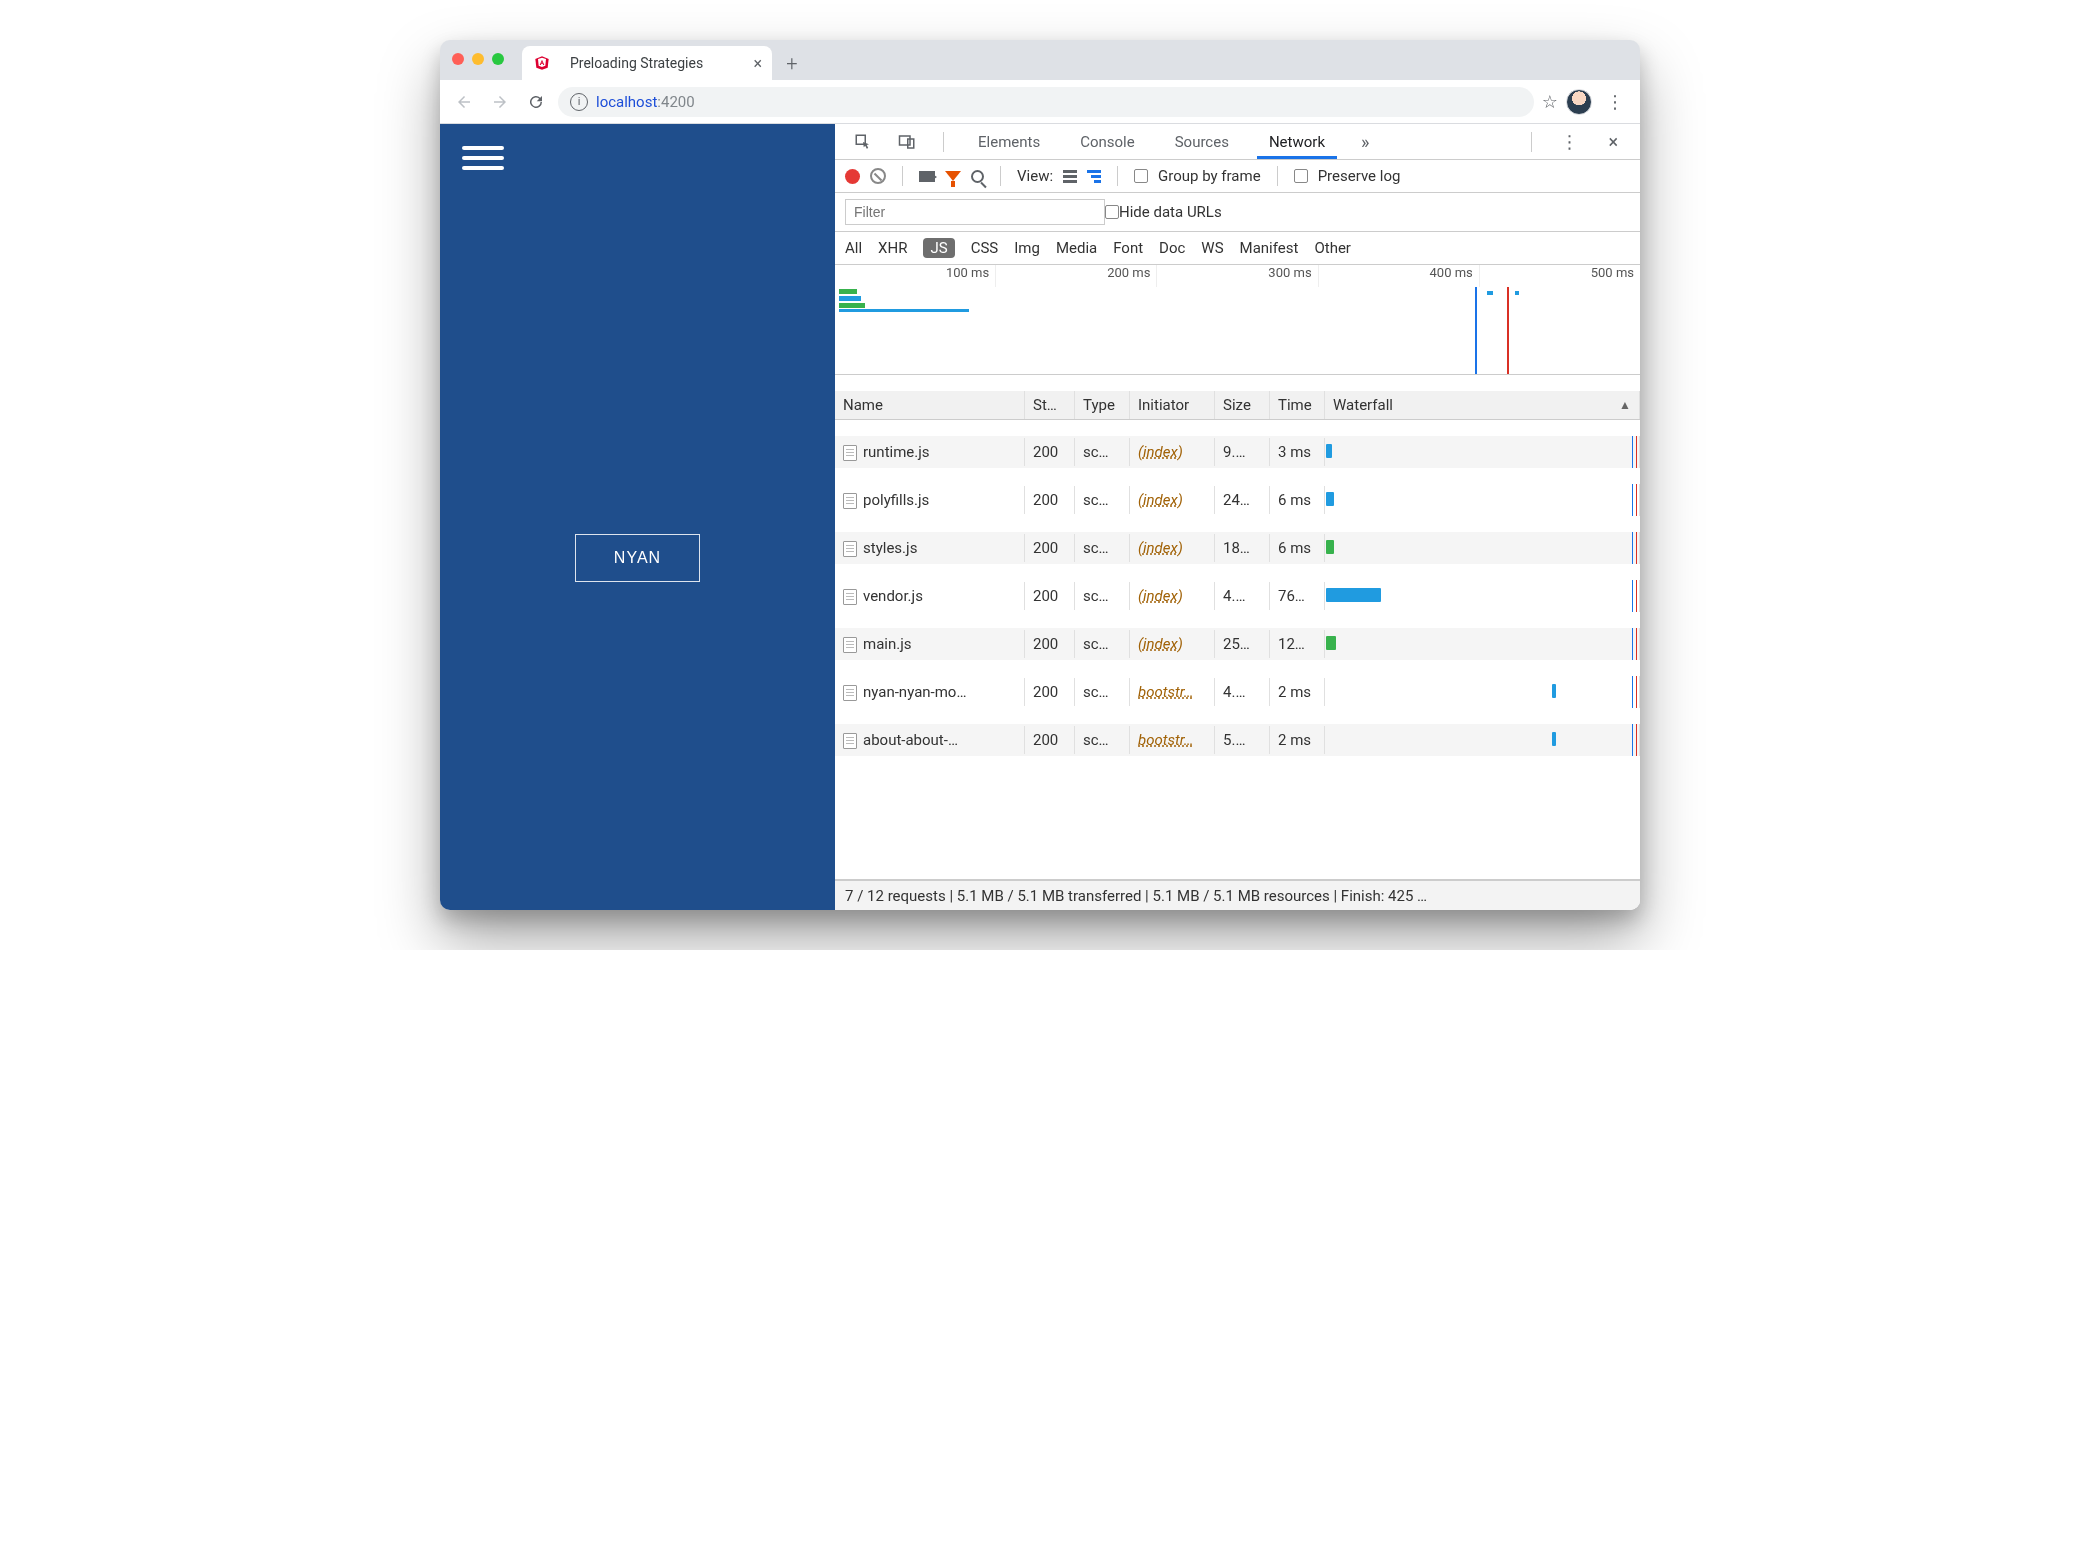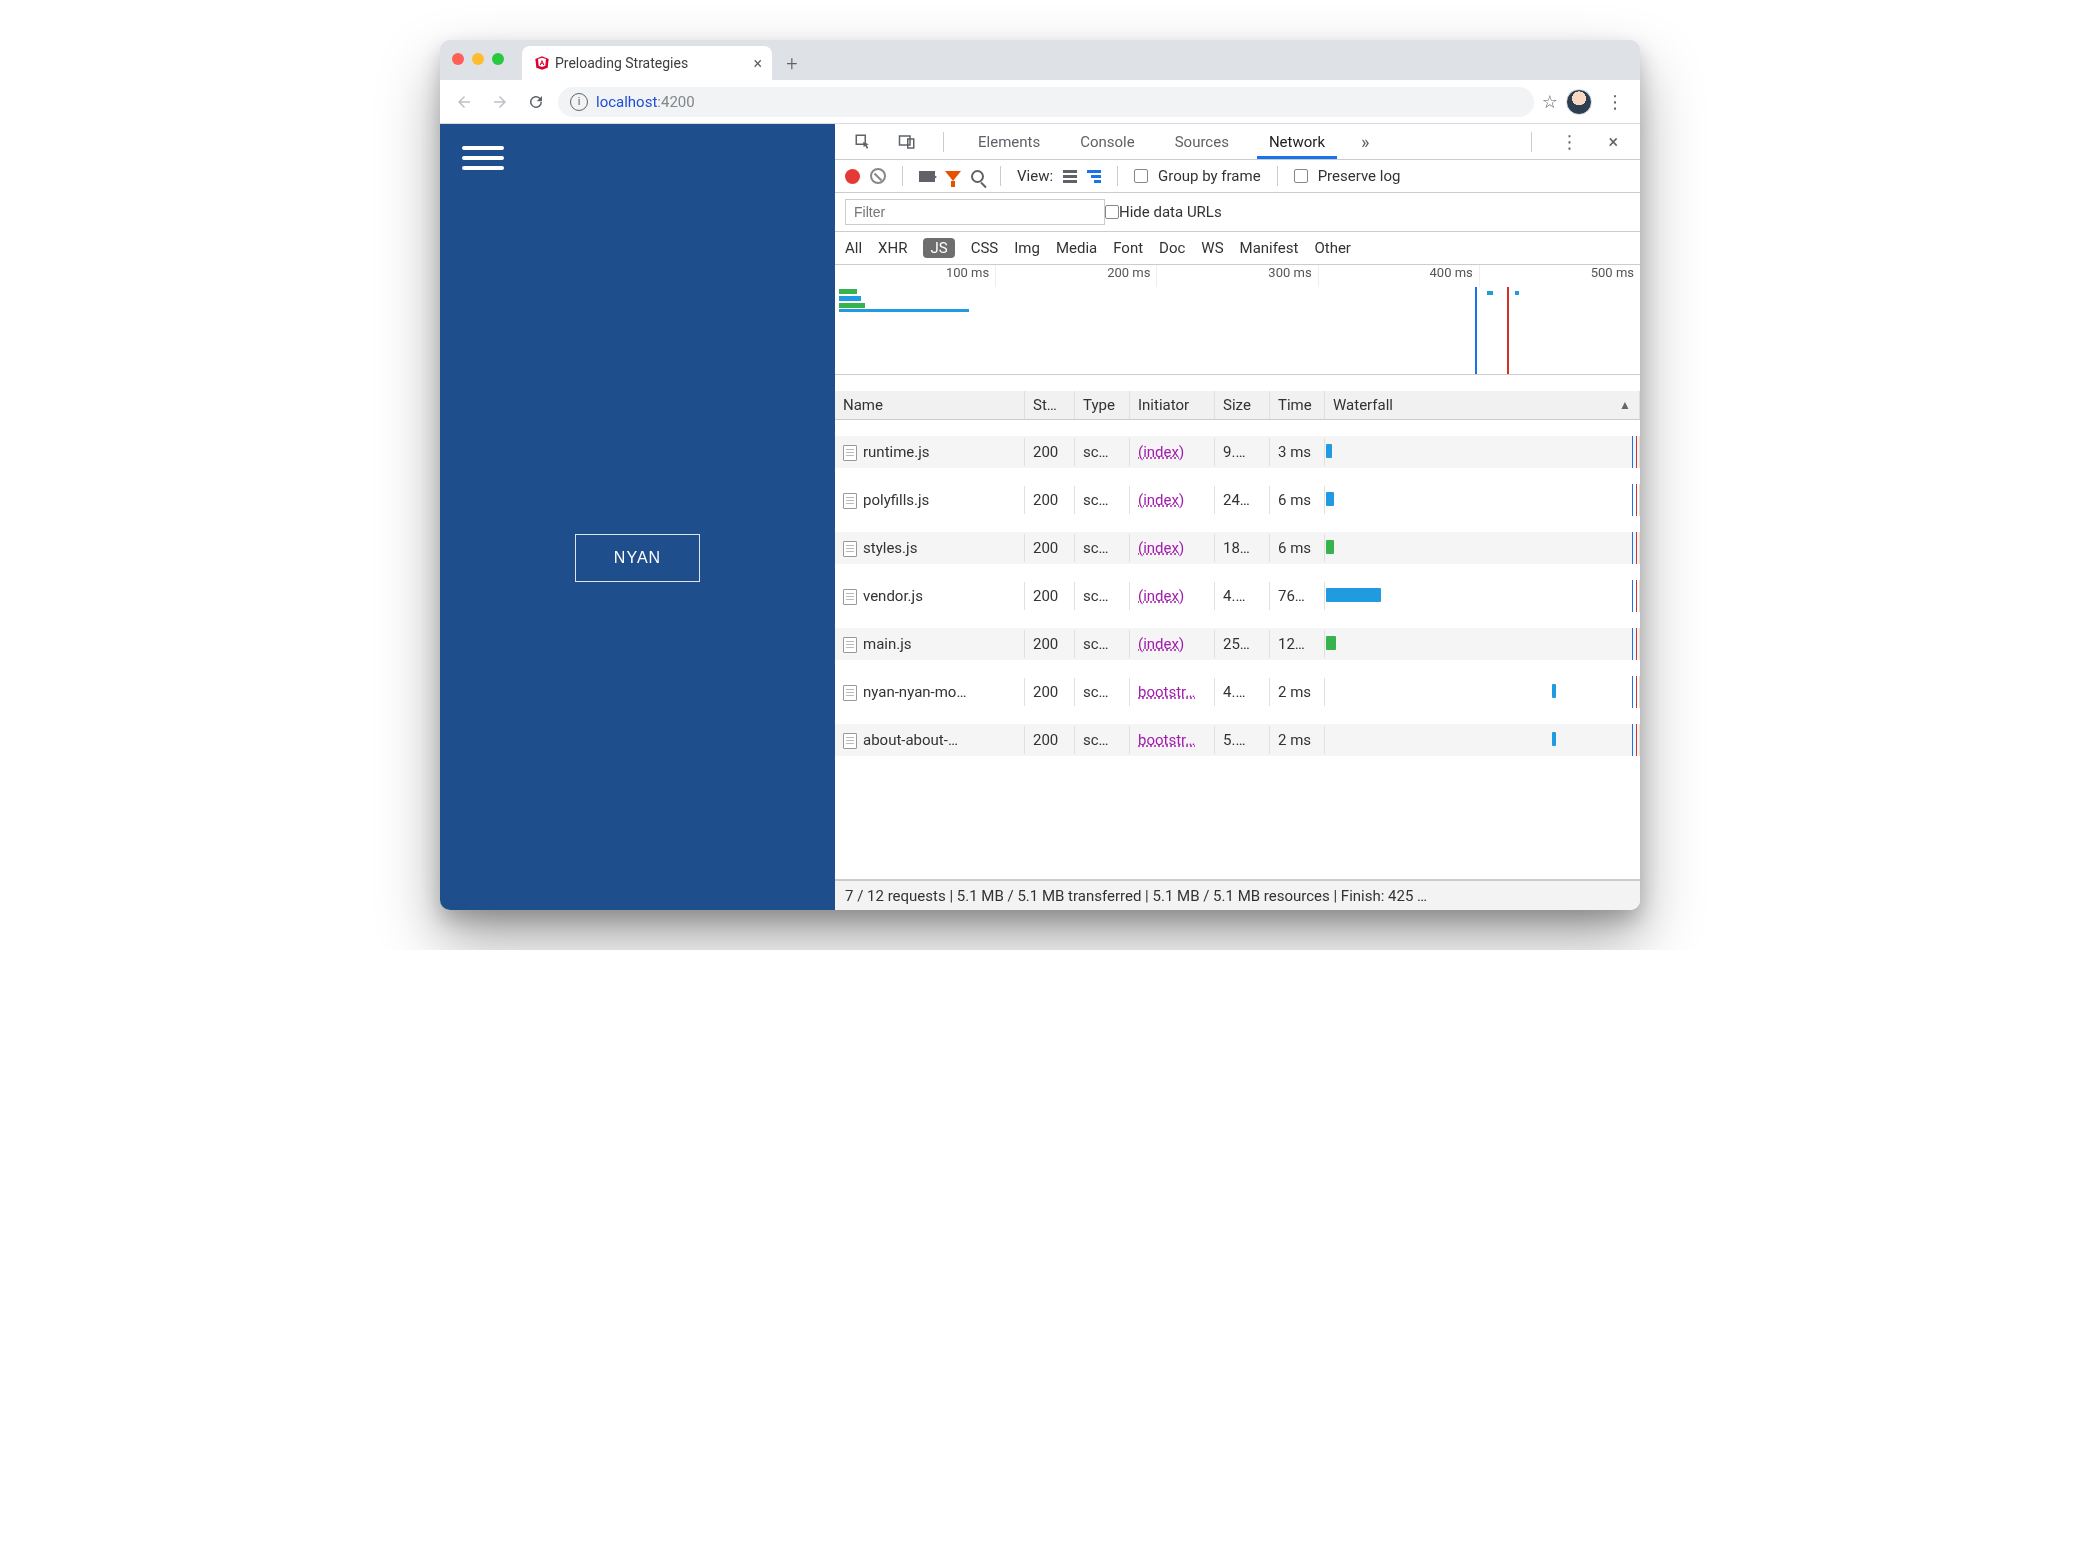--- a/index.html
+++ b/index.html
@@ -61,21 +61,21 @@
   .tab {
     height: 34px;
     background: var(--tab-active);
     border-radius: 8px 8px 0 0;
     display: flex;
     align-items: center;
     padding: 0 10px 0 12px;
     width: 250px;
     font-size: 14px;
     color:#3c4043;
-    gap:5px;
+    gap:20px;
     position: relative;
   }
   .tab .favicon {
     width:16px;height:16px;border-radius:2px;
     display:flex;align-items:center;justify-content:center;
   }
   .tab .title { flex:1; white-space:nowrap; overflow:hidden; text-overflow:ellipsis; }
   .tab .close { font-size:16px; color:#5f6368; cursor:pointer; }
   .newtab {
     width:28px;height:28px;
@@ -254,21 +254,21 @@
   .net-body { flex:1;overflow:auto; }
   .net-row { font-size:15px;height:32px;align-items:center; }
   .net-row:nth-child(odd){ background:#f5f5f5; }
   .net-row:nth-child(even){ background:#fff; }
   .file-icon {
     width:14px;height:16px;border:1px solid #999;border-radius:1px;
     display:inline-block;vertical-align:middle;margin-right:6px;
     position:relative;background:#fff;
   }
   .file-icon::before{content:"";position:absolute;left:2px;right:2px;top:3px;height:1px;background:#bbb;box-shadow:0 3px 0 #bbb,0 6px 0 #bbb;}
-  .initiator { text-decoration:underline dotted;color:#a21caf; }
+  .initiator { text-decoration:underline dotted;color:#a16207;font-style:italic; }
   .wf-cell { position:relative;padding:0 !important;height:100%; }
   .wf-bar {
     position:absolute;top:8px;height:14px;border-radius:1px;
   }
   .wf-redline {
     position:absolute;top:0;bottom:0;width:1.5px;background:#d93025;right:2px;
   }
   .wf-blueline {
     position:absolute;top:0;bottom:0;width:1.5px;background:#1a73e8;right:6px;
   }

